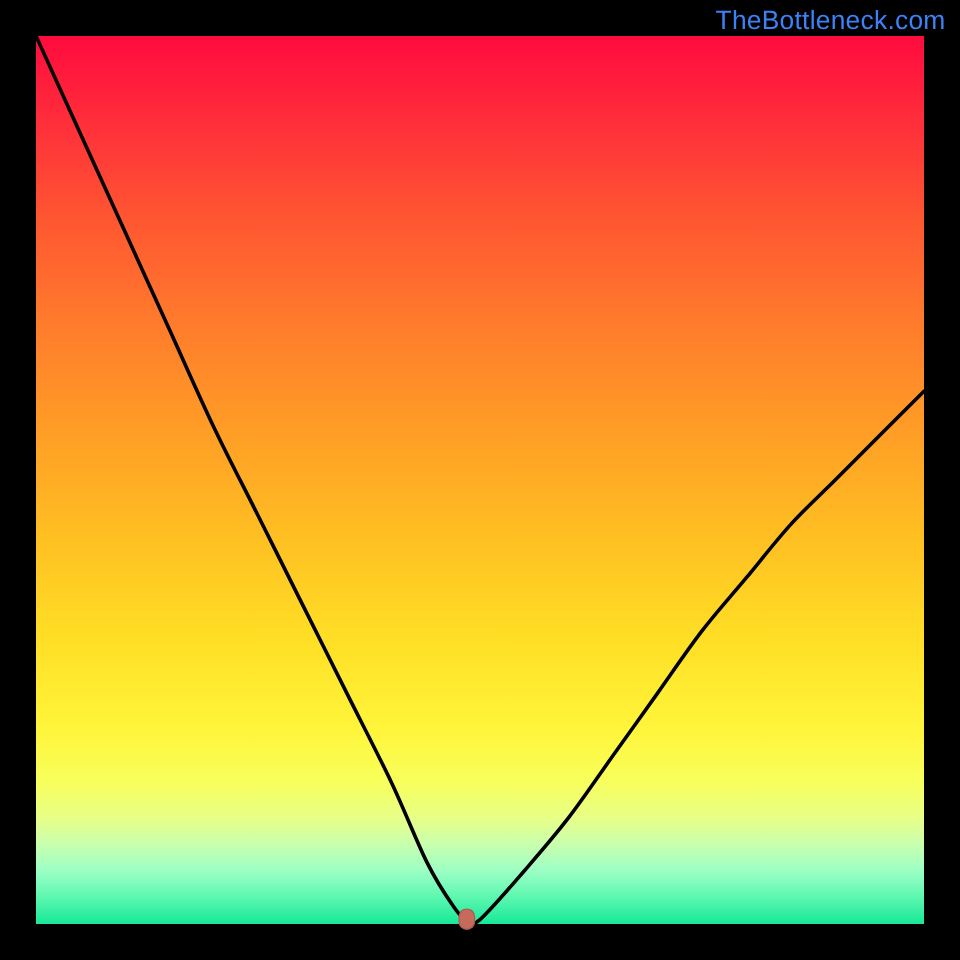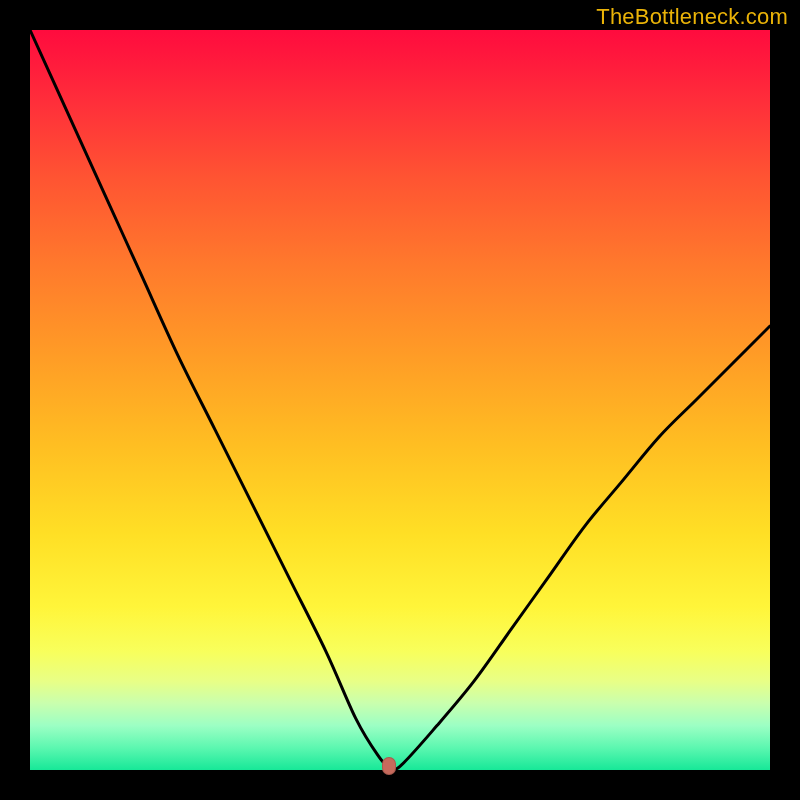--- a/index.html
+++ b/index.html
@@ -56,21 +56,21 @@
     background: #c66a5c;
     box-shadow: 0 0 0 1px rgba(0,0,0,0.15) inset;
     transform: translate(-50%, -50%);
   }
   .watermark {
     position: absolute;
     top: 4px;
     right: 12px;
     font-family: Arial, Helvetica, sans-serif;
     font-size: 22px;
-    color: #eab308;
+    color: #3b82f6;
     letter-spacing: 0.2px;
     user-select: none;
   }
 </style>
 </head>
 <body>
 
 <div class="watermark">TheBottleneck.com</div>
 
 <div class="frame">

